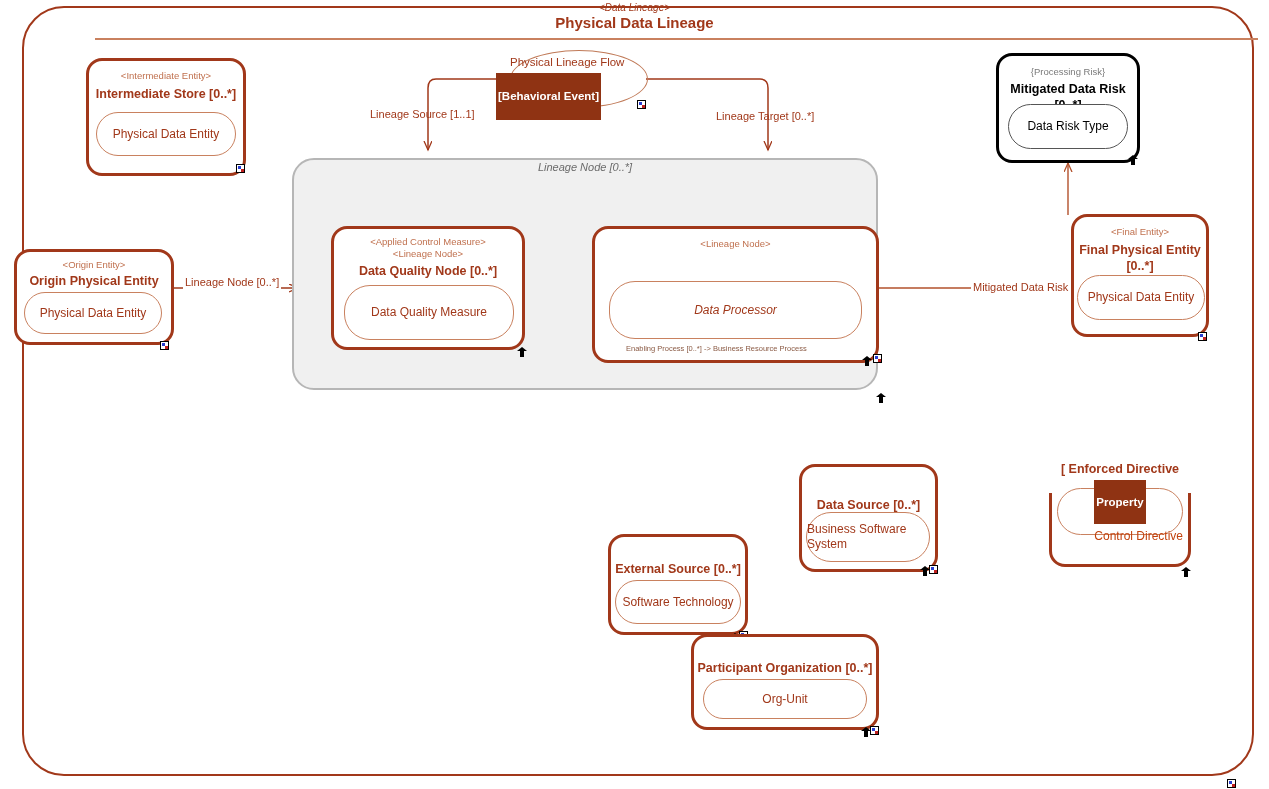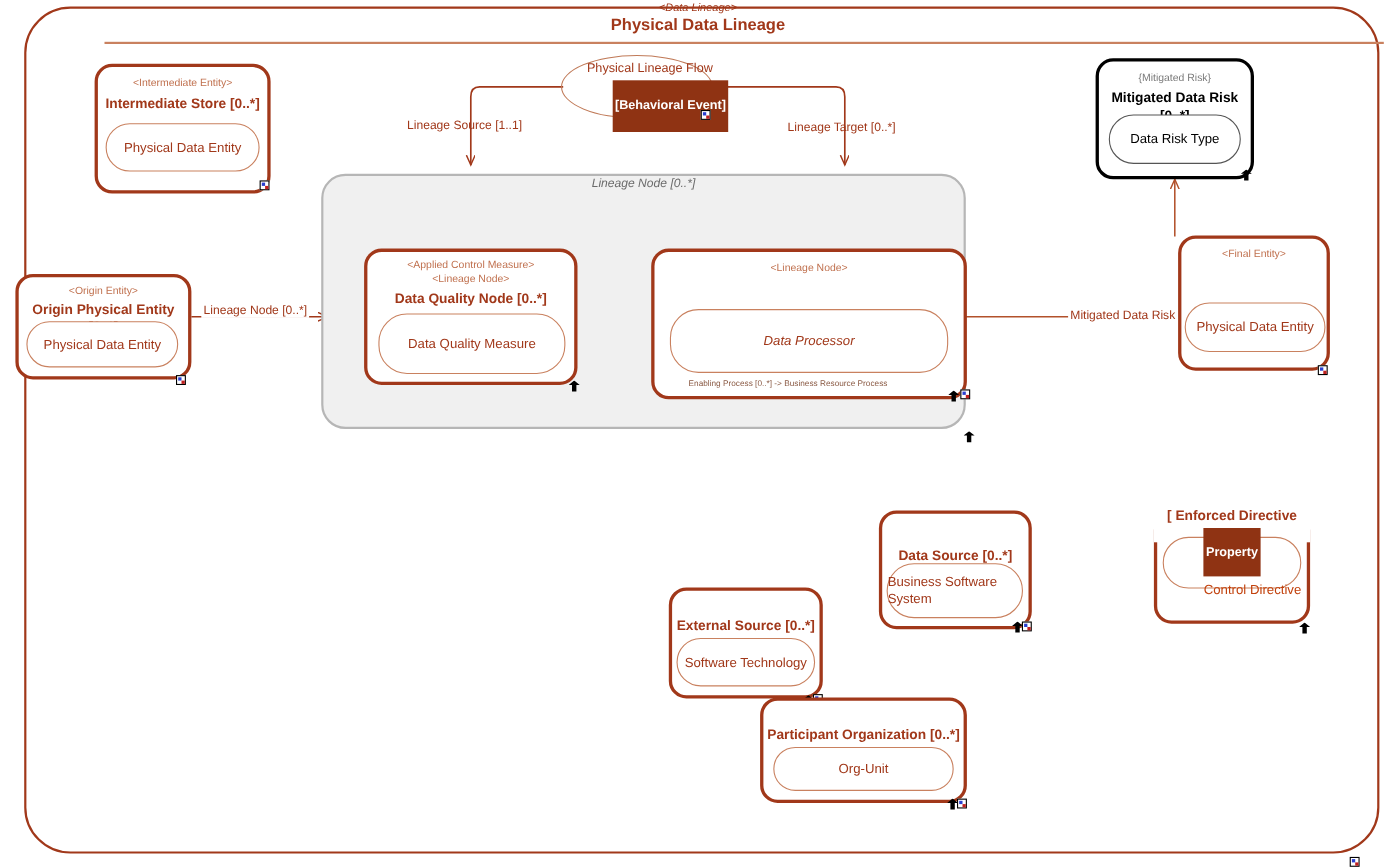--- a/index.html
+++ b/index.html
@@ -39,21 +39,21 @@
   .grey-box{position:absolute;box-sizing:border-box;background:#f0f0f0;
             border:2px solid #b6b6b6;border-radius:22px;}
   .grey-label{position:absolute;width:100%;text-align:center;font-size:11px;
               font-style:italic;color:#6b6b6b;line-height:14px;}
   .hl-grey{background:#6e6e6e;color:#ffffff;font-style:italic;font-weight:bold;
            padding:0 4px;font-size:11px;}
 
   
   .ellipse{position:absolute;border:1.6px solid #c07a58;border-radius:50%;
            box-sizing:border-box;background:transparent;}
-  .ell-text{position:absolute;width:100%;text-align:right;font-size:11.5px;
+  .ell-text{position:absolute;width:100%;text-align:left;font-size:11.5px;
             color:#a1381a;line-height:15px;}
   .hl-brown{background:#8f3313;color:#ffffff;font-weight:bold;padding:16px 2px;
             font-size:11.5px;display:inline-block;}
 
   
   .edge-label{position:absolute;font-size:11px;color:#a1381a;white-space:nowrap;
               line-height:13px;background:transparent;}
   .tiny-note{position:absolute;font-size:7.5px;color:#8a5a44;white-space:nowrap;
              text-align:left;padding-left:34px;}
 
@@ -162,32 +162,33 @@
     <svg width="11" height="11" viewBox="0 0 11 11">
         <path d="M3,10 L3,4 L0,4 L5,0 L10,4 L7,4 L7,10 Z" fill="#000"></path>
       </svg>
   </div>
   <div class="marker-sq" style="left:873px;top:354px;">
     <i class="b"></i>
       <i class="r"></i>
   </div>
 
   <div class="node black" style="left:996px;top:53px;width:144px;height:110px;">
-    <div class="stereo grey" style="margin-top:10px;">{Mitigated Risk}</div>
+    <div class="stereo grey" style="margin-top:10px;">{Processing Risk}</div>
     <div class="title blk" style="margin-top:3px;">Mitigated Data Risk [0..*]</div>
   </div>
   <div class="pill blk" style="left:1008px;top:104px;width:120px;height:45px;">Data Risk Type</div>
   <div class="marker-arrow" style="left:1128px;top:152px;">
     <svg width="11" height="11" viewBox="0 0 11 11">
         <path d="M3,10 L3,4 L0,4 L5,0 L10,4 L7,4 L7,10 Z" fill="#000"></path>
       </svg>
   </div>
 
   <div class="node" style="left:1071px;top:214px;width:138px;height:123px;">
     <div class="stereo" style="margin-top:9px;">&lt;Final Entity&gt;</div>
+    <div class="title" style="margin-top:4px;">Final Physical Entity [0..*]</div>
   </div>
   <div class="pill" style="left:1077px;top:275px;width:128px;height:45px;">Physical Data Entity</div>
   <div class="marker-sq" style="left:1198px;top:332px;">
     <i class="b"></i>
       <i class="r"></i>
   </div>
 
   <div class="node" style="left:799px;top:464px;width:139px;height:108px;">
     <div class="title" style="margin-top:30px;">Data Source [0..*]</div>
   </div>

